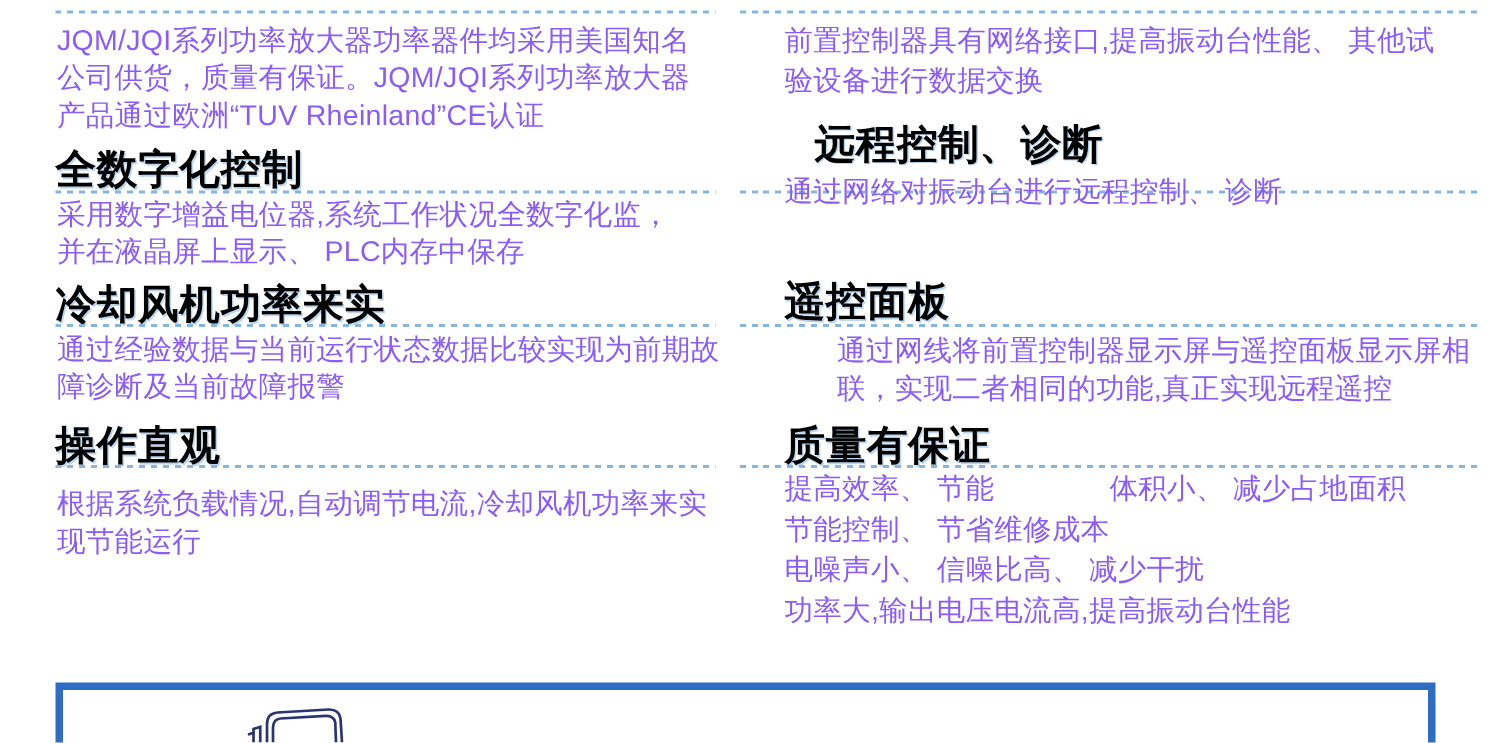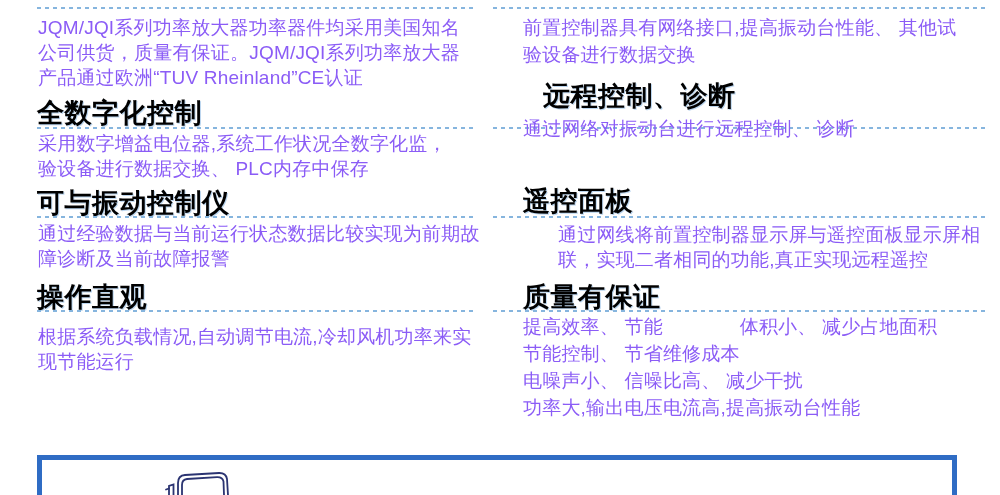--- a/index.html
+++ b/index.html
@@ -60,23 +60,23 @@
 <div class="abs dashed" style="left:37px; top:7px; width:440px;"></div>
 <div class="abs dashed" style="left:493px; top:7px; width:492px;"></div>
 
 <div class="abs body-text lx" style="top:15px;">JQM/JQI系列功率放大器功率器件均采用美国知名
 公司供货，质量有保证。JQM/JQI系列功率放大器
 产品通过欧洲“TUV Rheinland”CE认证</div>
 
 <div class="abs heading lxh" style="top:95px;">全数字化控制</div>
 <div class="abs dashed" style="left:37px; top:127px; width:440px;"></div>
 <div class="abs body-text lx" style="top:131px;">采用数字增益电位器,系统工作状况全数字化监，
-验设备进行数据交换、 PLC内存中保存</div>
+并在液晶屏上显示、 PLC内存中保存</div>
 
-<div class="abs heading lxh" style="top:185px;">可与振动控制仪</div>
+<div class="abs heading lxh" style="top:185px;">冷却风机功率来实</div>
 <div class="abs dashed" style="left:37px; top:216px; width:440px;"></div>
 <div class="abs body-text lx" style="top:221px;">通过经验数据与当前运行状态数据比较实现为前期故
 障诊断及当前故障报警</div>
 
 <div class="abs heading lxh" style="top:279px;">操作直观</div>
 <div class="abs dashed" style="left:37px; top:310px; width:440px;"></div>
 <div class="abs body-text lx" style="top:324px;">根据系统负载情况,自动调节电流,冷却风机功率来实
 现节能运行</div>
 
 <div class="abs body-text lh27 rx" style="top:14px;">前置控制器具有网络接口,提高振动台性能、 其他试

